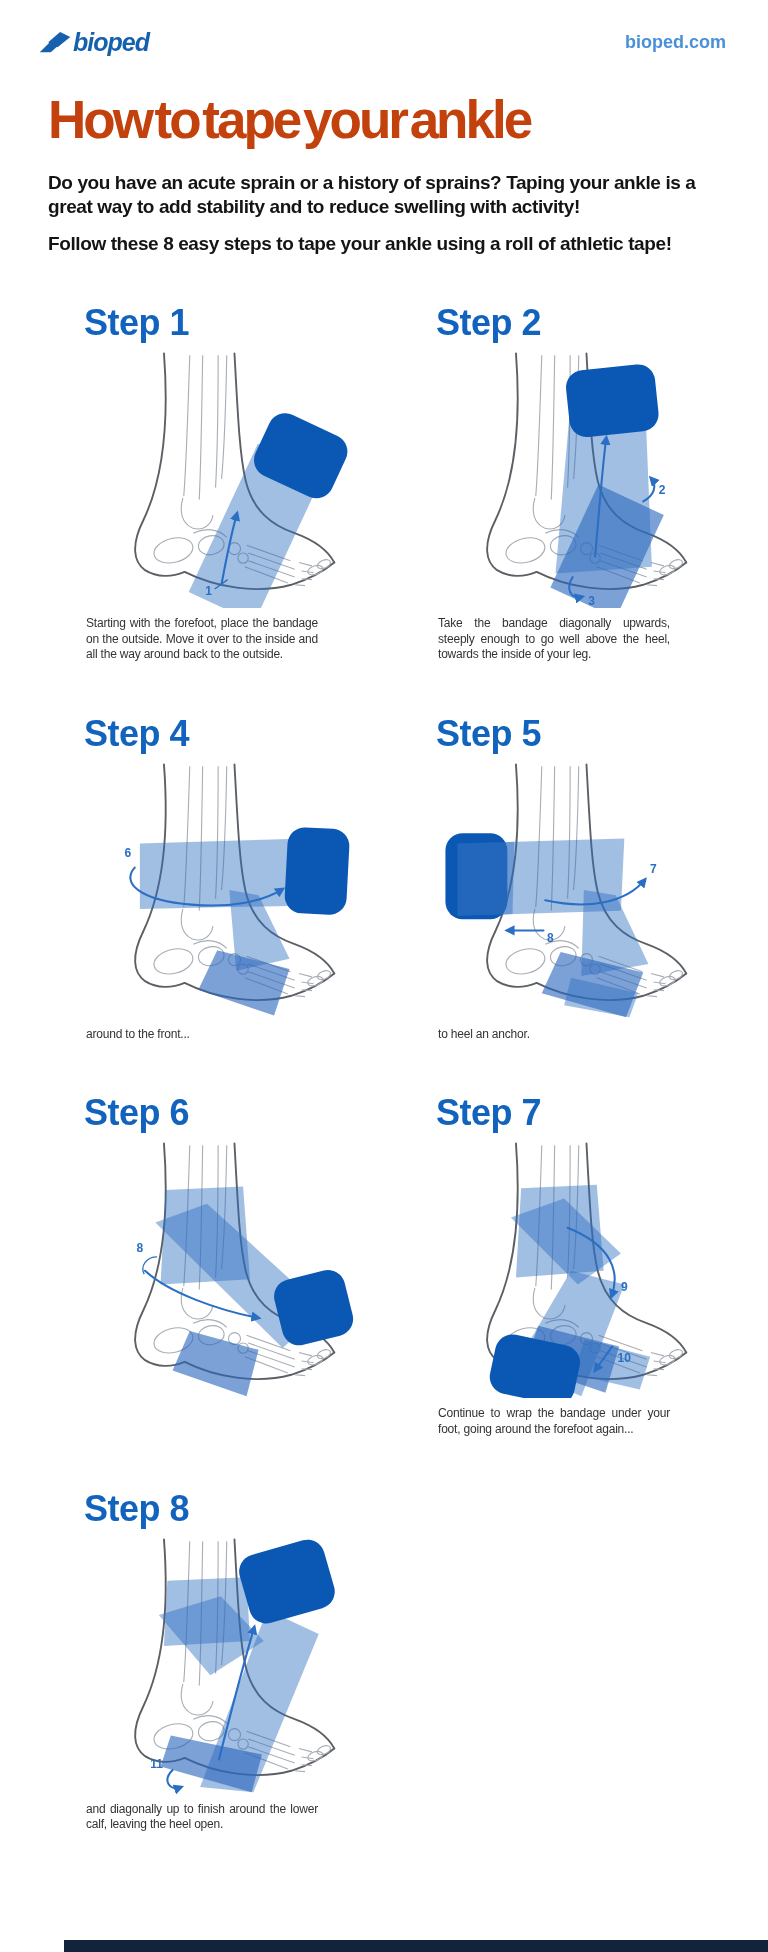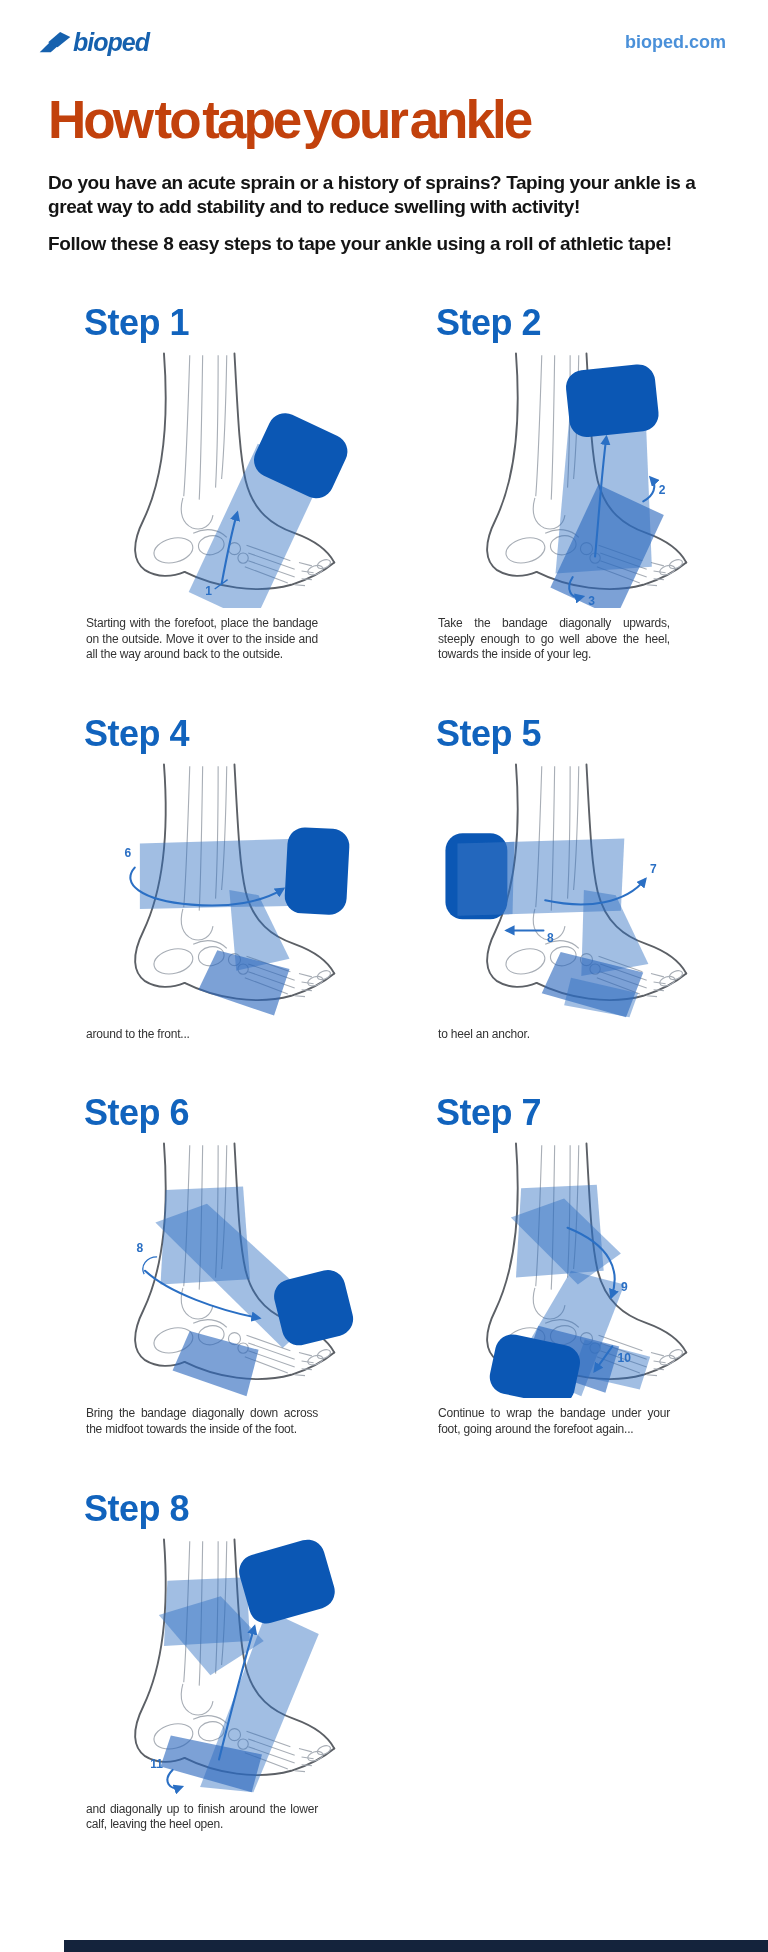--- a/index.html
+++ b/index.html
@@ -170,21 +170,20 @@
         <use href="#footsym" width="300" height="300"></use>
         <polygon class="tape" points="88,58 178,54 186,162 82,168"></polygon>
         <polygon class="tape" points="76,96 136,74 272,198 224,242"></polygon>
         <rect class="roll" x="218" y="156" width="84" height="78" rx="20" transform="rotate(-14 260 195)"></rect>
         <polygon class="tape2" points="116,222 196,244 182,298 96,268"></polygon>
         <path class="thin" d="M78 136 C66 136 58 146 63 156"></path>
         <path class="arr" d="M64 152 C92 178 150 198 196 207"></path>
         <text class="num" x="54" y="130">8</text>
       </svg>
     </div>
-    <p class="caption">Bring the bandage diagonally down across the midfoot towards the inside of the foot.</p>
   </div>
 
   <div class="cell">
     <h2 class="step-heading">Step 7</h2>
     <div class="figwrap">
       <svg viewBox="0 0 300 300" width="310" height="258" preserveAspectRatio="xMidYMid meet">
         <use href="#footsym" width="300" height="300"></use>
         <polygon class="tape" points="92,56 180,52 188,152 86,160"></polygon>
         <polygon class="tape" points="80,90 142,68 208,132 158,168"></polygon>
         <polygon class="tape" points="150,152 212,168 162,298 84,264"></polygon>

